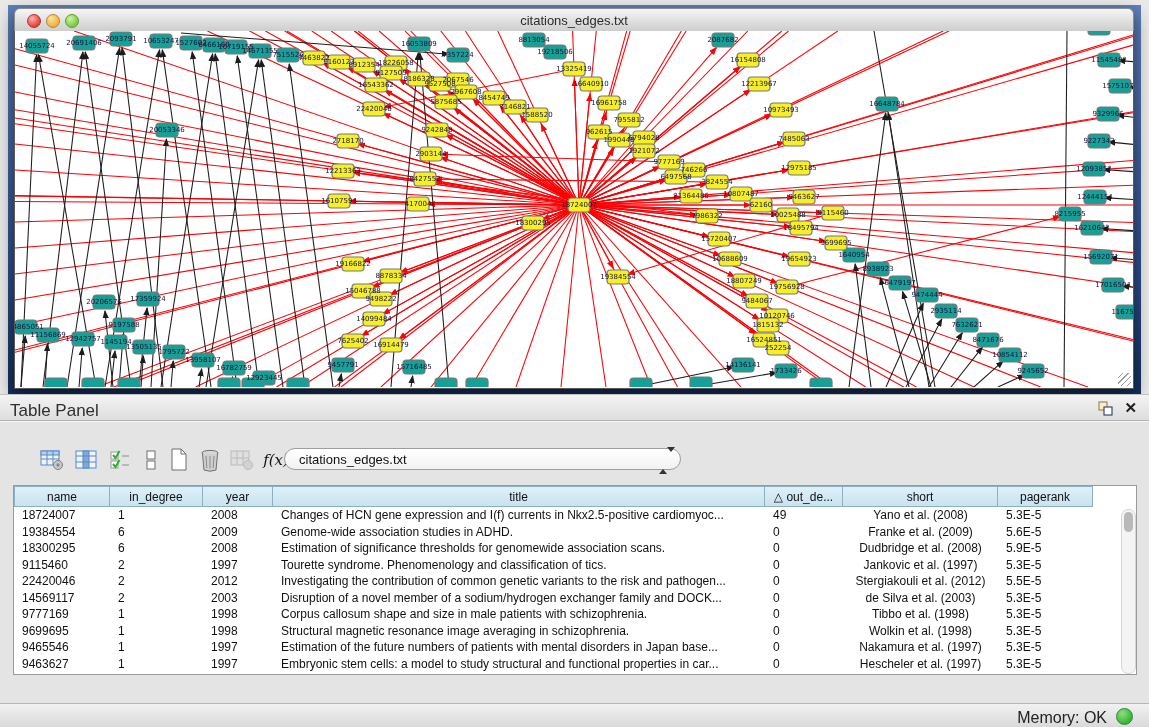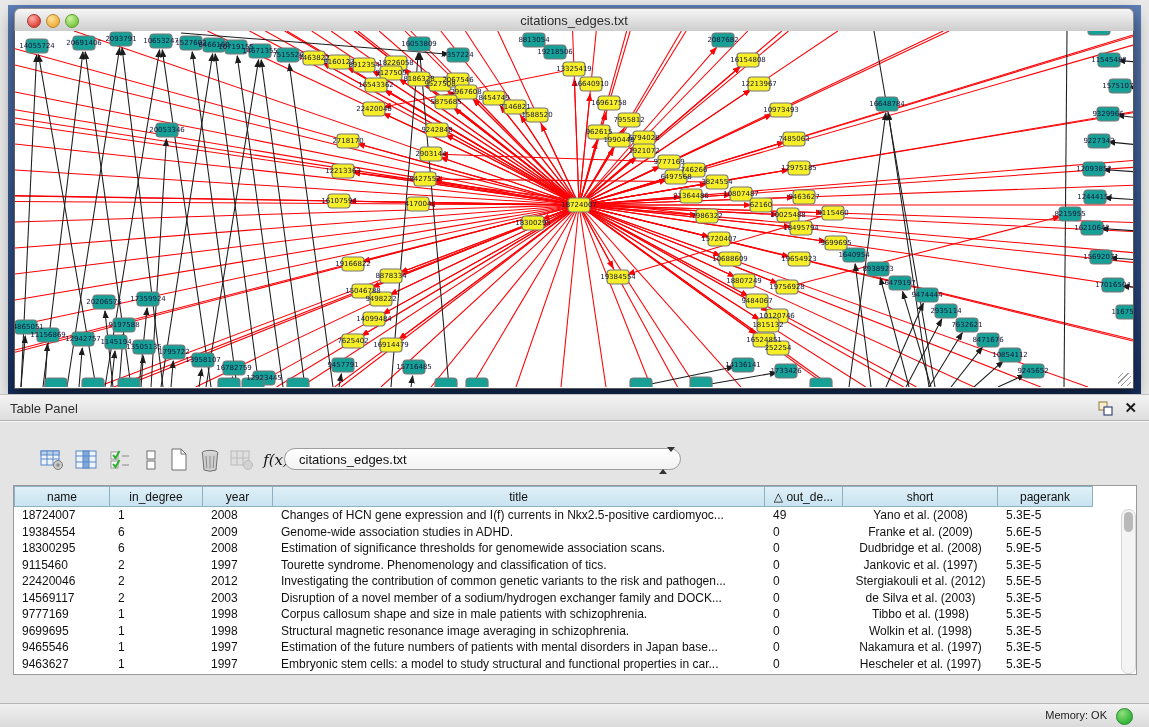--- a/index.html
+++ b/index.html
@@ -24,21 +24,21 @@
   .gcontent{position:absolute;left:0;top:23px;width:1118px;height:357px;background:#ffffff;
     border:1px solid #5a5a5a;border-top:none;}
   .gcontent svg{display:block;}
   .grip{position:absolute;right:2px;bottom:2px;width:13px;height:13px;
     background:repeating-linear-gradient(135deg,transparent 0 3px,#9a9a9a 3px 4px);}
 
   
   .tp-header{position:absolute;left:0;top:394px;width:1149px;height:27px;
     background:linear-gradient(#f3f3f3,#dedede);border-top:1px solid #c2c2c2;border-bottom:1px solid #b0b0b0;
     box-sizing:border-box;}
-  .tp-title{position:absolute;left:10px;top:6px;font-size:13px;color:#2f2f2f;}
+  .tp-title{position:absolute;left:10px;top:6px;font-size:17px;color:#2f2f2f;}
   .float-ic{position:absolute;right:36px;top:6px;width:15px;height:15px;cursor:pointer;}
   .close-ic{position:absolute;right:12px;top:4px;font-size:15px;font-weight:bold;color:#1c1c1c;cursor:pointer;}
   .tp-body{position:absolute;left:0;top:421px;width:1149px;height:282px;background:#e4e4e4;
     border-top:1px solid #f8f8f8;box-sizing:border-box;}
 
   .tbtn{position:absolute;top:24px;width:28px;height:28px;background:transparent;border:none;padding:0;cursor:pointer;margin-left:20px;}
   .tbtn svg{display:block;margin:auto;}
   .fx{font-family:"DejaVu Serif",serif;font-style:italic;font-size:15px;color:#111;}
 
   .combo{position:absolute;left:284px;top:26px;width:397px;height:22px;background:linear-gradient(#ffffff,#f2f2f2);
@@ -67,21 +67,21 @@
 
   .tabs{position:absolute;left:413px;top:253px;height:20px;white-space:nowrap;
     border:1px solid #a8a8a8;border-radius:4px;overflow:hidden;background:#fff;box-shadow:0 1px 0 rgba(255,255,255,.7);}
   .tab{display:inline-block;box-sizing:border-box;height:20px;line-height:19px;font-size:13px;text-align:center;
     color:#1c1c1c;background:linear-gradient(#ffffff,#f1f1f1);border-right:1px solid #c4c4c4;cursor:pointer;}
   .tab:last-child{border-right:none;}
   .tab.sel{background:linear-gradient(#a5a5a5,#8b8b8b);color:#f0f0f0;}
 
   .statusbar{position:absolute;left:0;top:703px;width:1149px;height:24px;
     background:linear-gradient(#f1f1f1,#dadada);border-top:1px solid #b5b5b5;box-sizing:border-box;}
-  .mem{position:absolute;right:42px;top:5px;font-size:11px;color:#222;}
+  .mem{position:absolute;right:42px;top:5px;font-size:16px;color:#222;}
   .memdot{position:absolute;right:16px;top:4px;width:15px;height:15px;border-radius:50%;
     background:radial-gradient(circle at 35% 30%,#8fe07a,#35b53a 70%);border:1px solid #2a8a33;}
 </style>
 </head>
 <body>
 
 <div class="app">
 
   <div class="desktop">
     <div class="gwin">

